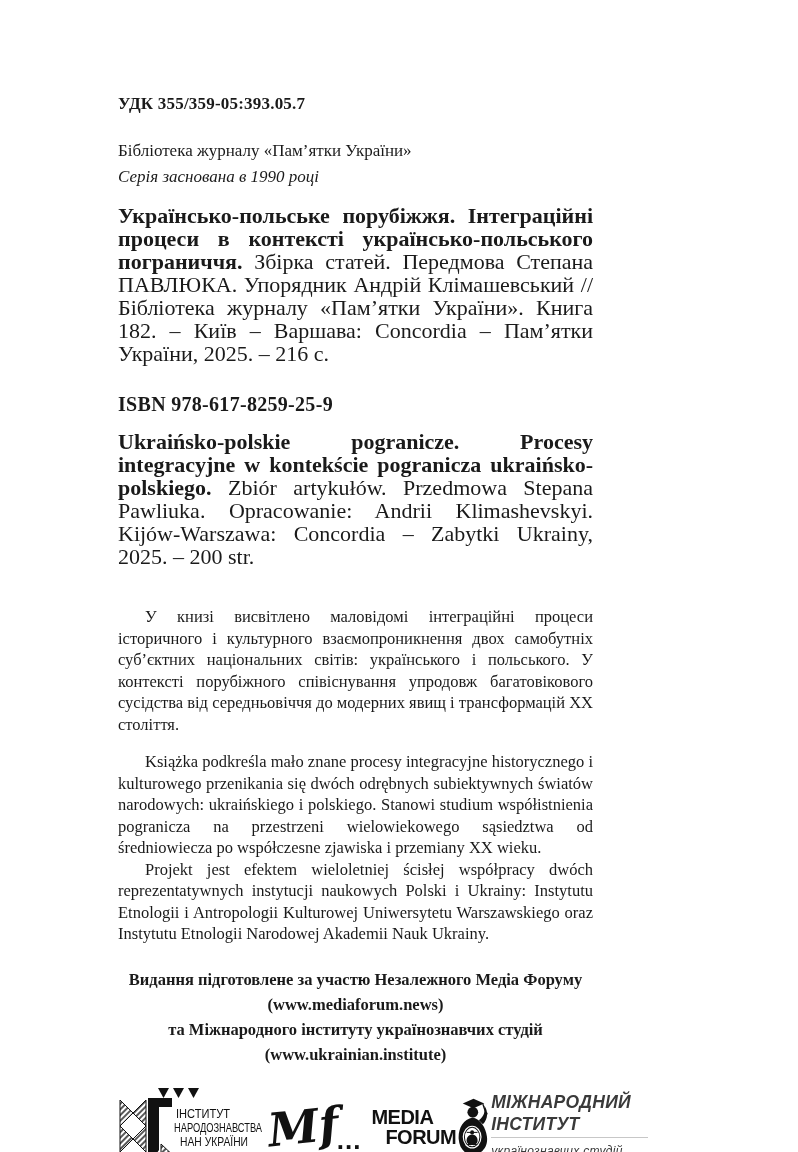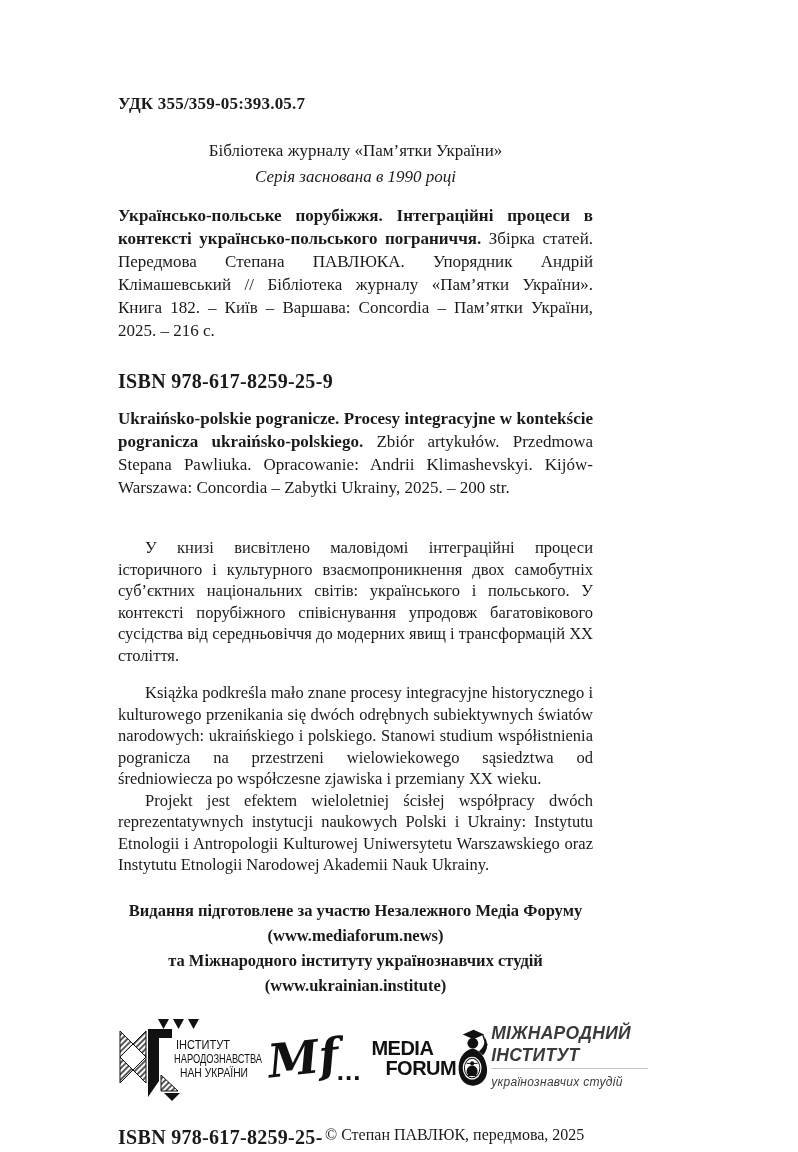--- a/index.html
+++ b/index.html
@@ -11,25 +11,25 @@
   }
   .page{
     box-sizing:border-box;
     width:710px;height:1152px;
     padding:94px 117px 40px 118px;
     position:relative;
   }
   .udk{
     font-size:17px;font-weight:bold;letter-spacing:.2px;
   }
-  .series{margin-top:24px;text-align:center;font-size:17px;line-height:26px;}
+  .series{margin-top:24px;font-size:17px;line-height:26px;}
   .series .subtitle{font-style:italic;}
   .citation{
     margin-top:14px;
-    font-size:17px;line-height:23px;
+    font-size:22px;line-height:23px;
     text-align:justify;
   }
   .citation .lead{font-weight:bold;}
   .isbn-top{
     margin-top:28px;
     font-size:20px;font-weight:bold;letter-spacing:.3px;
   }
   .citation-pl{margin-top:14px;}
   .annotation{margin-top:38px;font-size:16.5px;line-height:21.5px;text-align:justify;}
   .annotation p{margin:0;text-indent:27px;}

